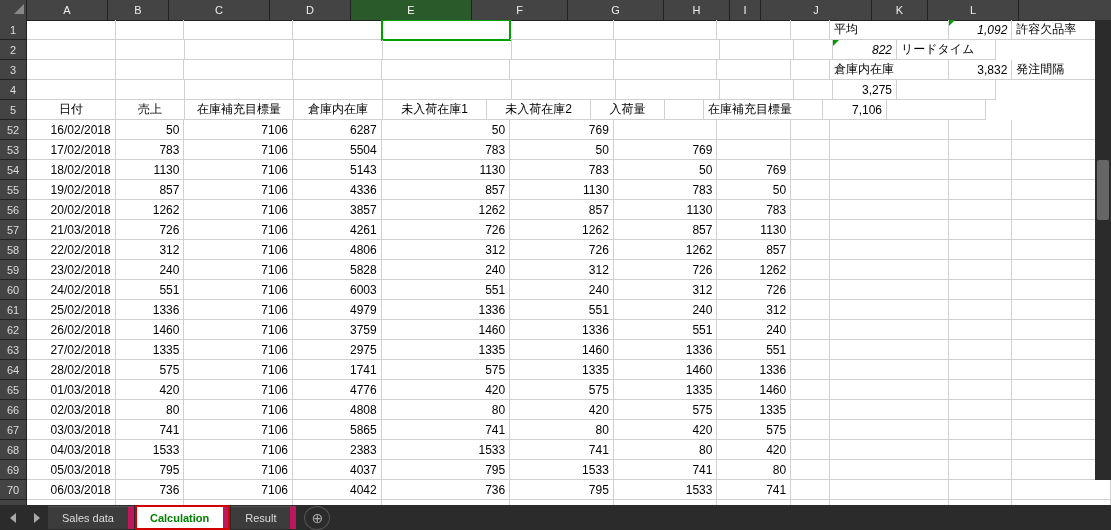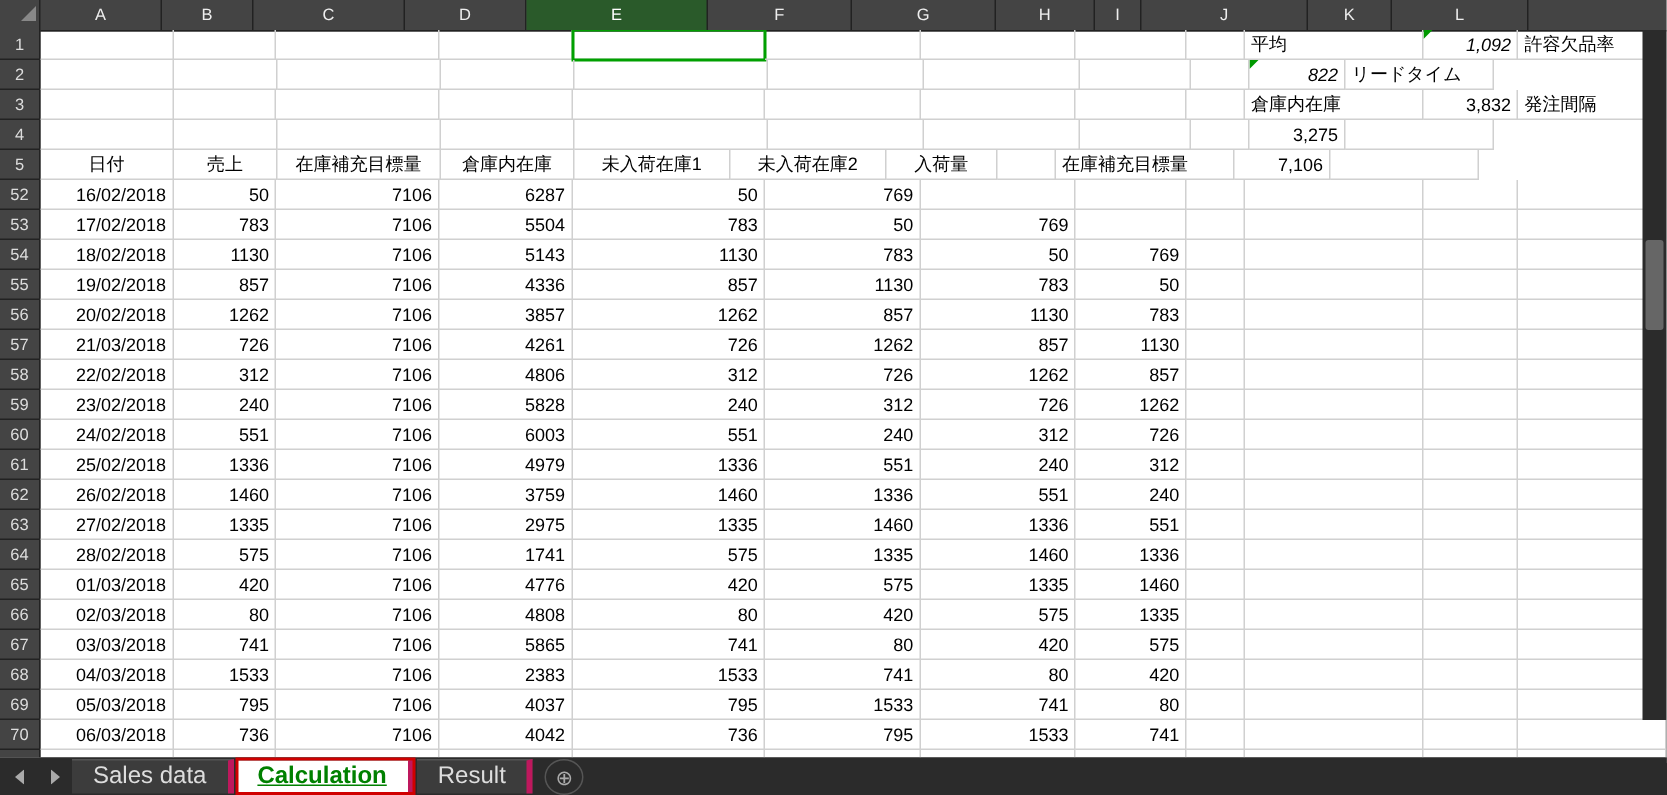--- a/index.html
+++ b/index.html
@@ -119,31 +119,30 @@
   .navbtn {
     width: 20px; height: 20px;
     display:flex;align-items:center;justify-content:center;
     color:#aaa;
   }
   .tab {
     height: 22px;
     padding: 0 14px;
     background: #3c3c3c;
     color: #ddd;
-    font-size: 16px;
+    font-size: 11px;
     display: flex;
     align-items: center;
     border-top: 1px solid #555;
-    border-right: 4px solid #be185d;
+    border-right: 6px solid #be185d;
   }
   .tab.active {
     background: #fff;
     color: #008000;
     font-weight: bold;
-    text-decoration: underline;
   }
   .tab.highlight {
     outline: 2px solid #d00000;
     outline-offset: -1px;
   }
   .addtab {
     width:24px;height:22px;display:flex;align-items:center;justify-content:center;
     color:#aaa;border:1px solid #555;border-radius:50%;margin-left:6px;font-size:14px;
   }
   

